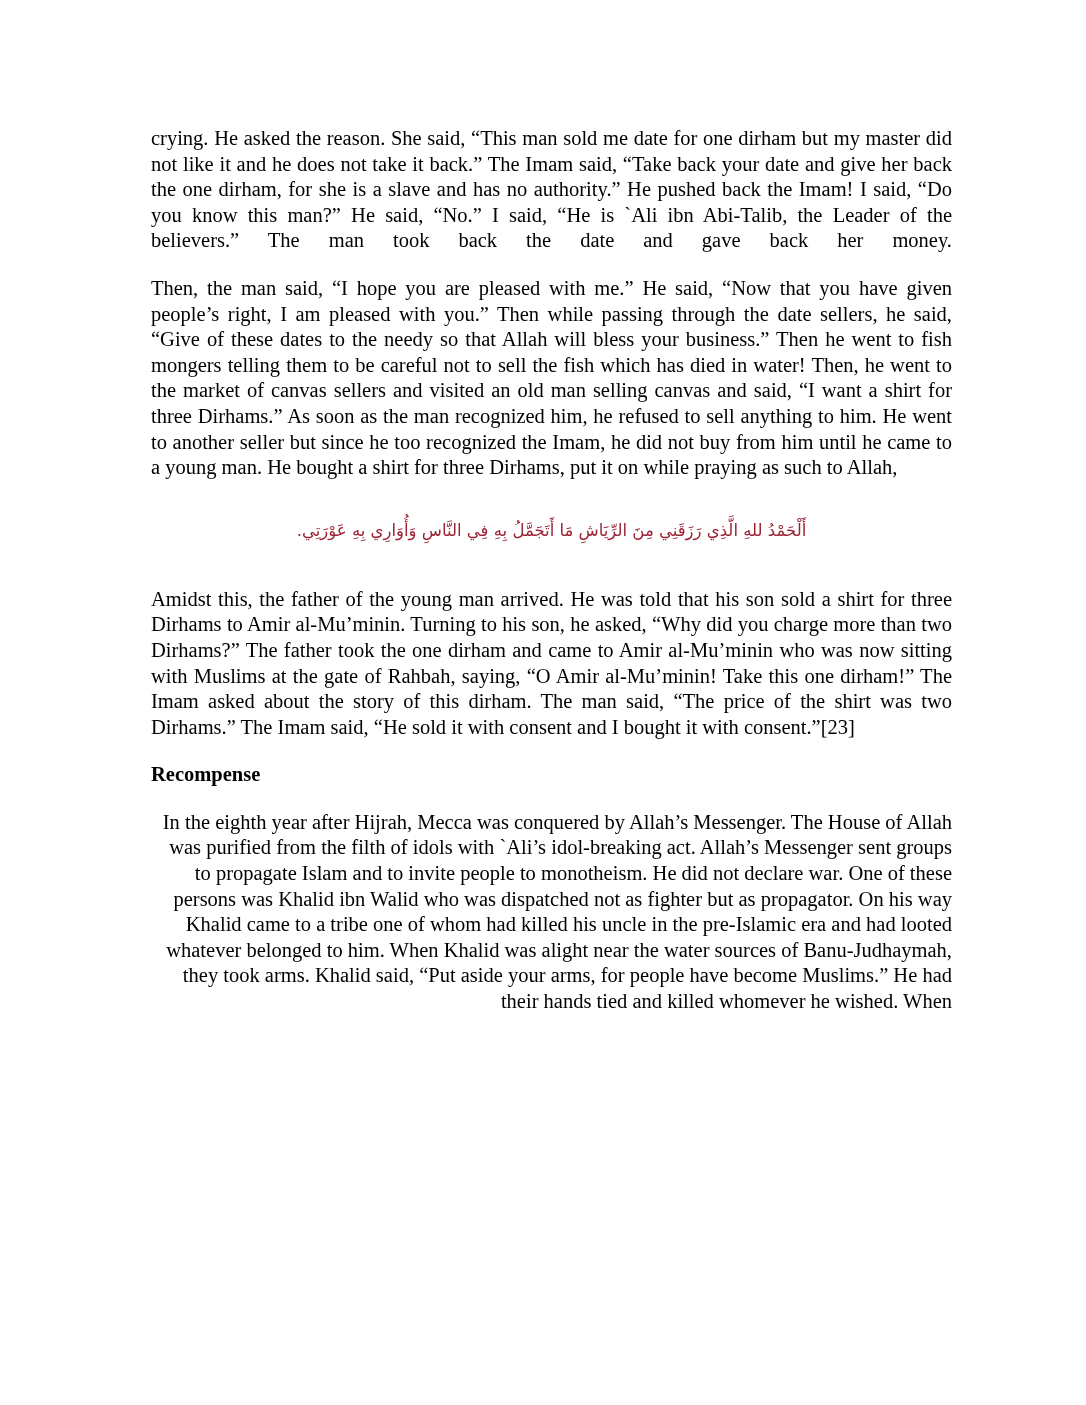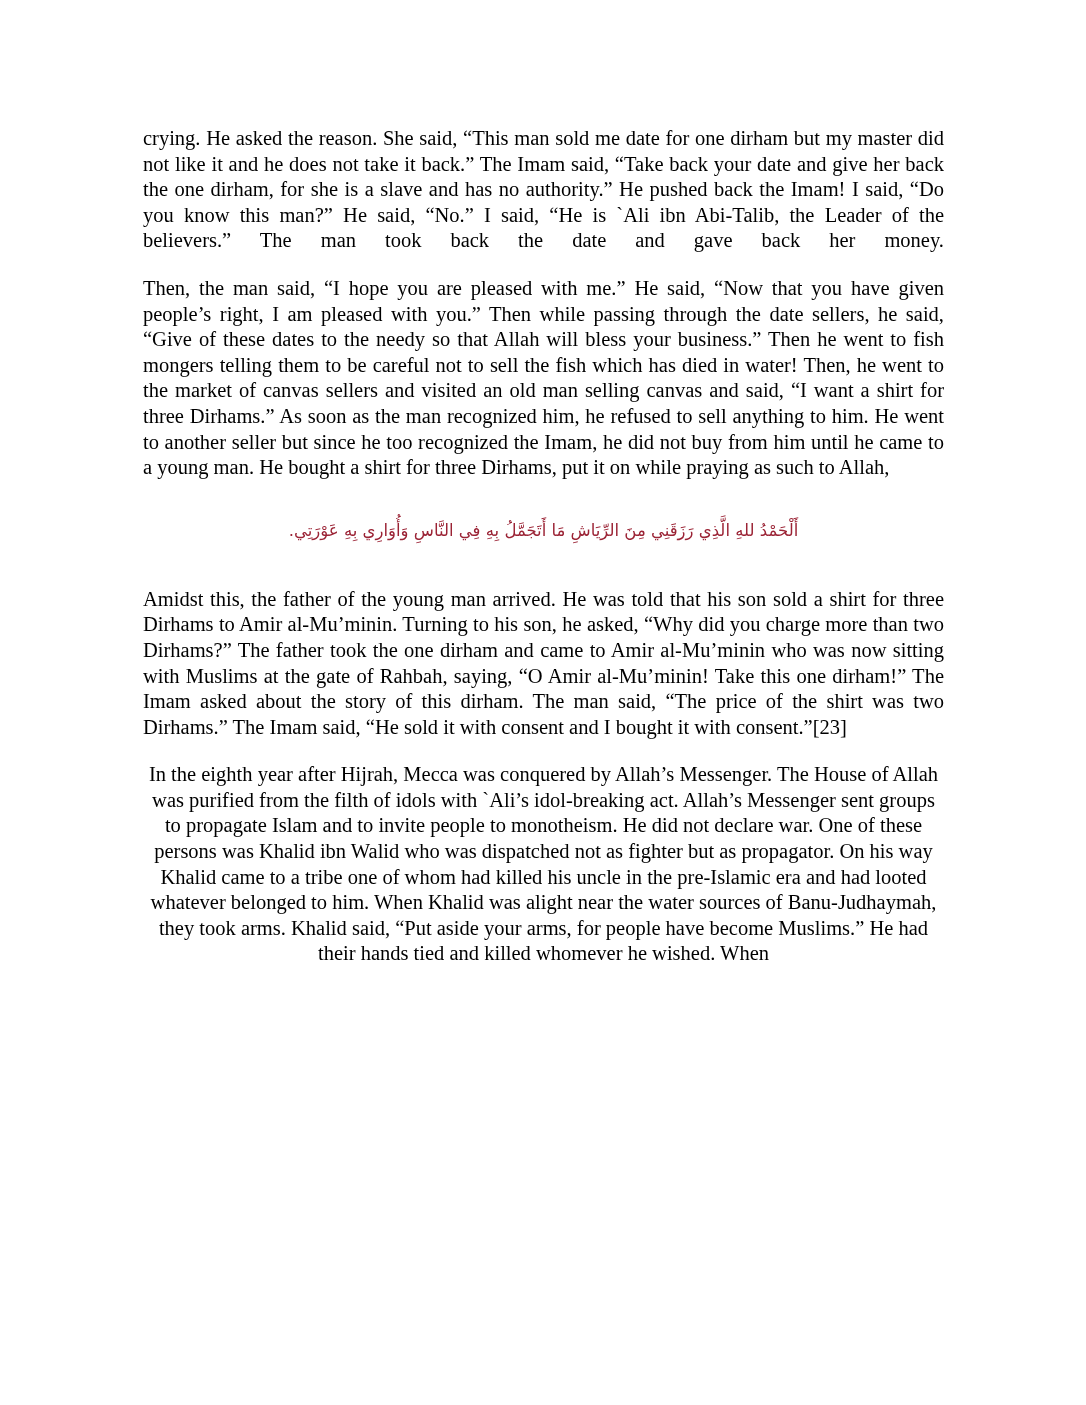--- a/index.html
+++ b/index.html
@@ -10,41 +10,41 @@
   .page {
     position: relative;
     width: 1086px;
     height: 1405px;
     background: #ffffff;
     overflow: hidden;
     box-sizing: border-box;
   }
   .content {
     position: absolute;
-    left: 143px;
+    left: 151px;
     top: 126px;
     width: 801px;
   }
   .para {
     font-family: "Liberation Serif", "DejaVu Serif", serif;
     font-size: 20.5px;
     line-height: 25.6px;
     color: #000000;
     text-align: justify;
     text-justify: inter-word;
     margin: 0 0 22px 0;
     -webkit-hyphens: none;
     hyphens: none;
   }
   
   .para.justify-last-line {
     text-align-last: justify;
   }
   .para.ragged {
-    text-align: center;
+    text-align: right;
   }
   .arabic-line {
     font-family: "DejaVu Sans", sans-serif;
     direction: rtl;
     unicode-bidi: bidi-override;
     text-align: center;
     color: #9b2335;
     font-size: 16.5px;
     line-height: 28px;
     margin: 0;
@@ -75,17 +75,18 @@
     <p class="para">Then, the man said, “I hope you are pleased with me.” He said, “Now that you have given people’s right, I am pleased with you.” Then while passing through the date sellers, he said, “Give of these dates to the needy so that Allah will bless your business.” Then he went to fish mongers telling them to be careful not to sell the fish which has died in water! Then, he went to the market of canvas sellers and visited an old man selling canvas and said, “I want a shirt for three Dirhams.” As soon as the man recognized him, he refused to sell anything to him. He went to another seller but since he too recognized the Imam, he did not buy from him until he came to a young man. He bought a shirt for three Dirhams, put it on while praying as such to Allah,</p>
 
     <div class="arabic-block">
       <p class="arabic-line">أَلْحَمْدُ للهِ الَّذِي رَزَقَنِي مِنَ الرِّيَاشِ مَا أَتَجَمَّلُ بِهِ فِي النَّاسِ وَأُوَارِي بِهِ عَوْرَتِي.</p>
     </div>
 
 
 
     <p class="para">Amidst this, the father of the young man arrived. He was told that his son sold a shirt for three Dirhams to Amir al-Mu’minin. Turning to his son, he asked, “Why did you charge more than two Dirhams?” The father took the one dirham and came to Amir al-Mu’minin who was now sitting with Muslims at the gate of Rahbah, saying, “O Amir al-Mu’minin! Take this one dirham!” The Imam asked about the story of this dirham. The man said, “The price of the shirt was two Dirhams.” The Imam said, “He sold it with consent and I bought it with consent.”[23]</p>
 
+    <h2 class="heading">Recompense</h2>
 
     <p class="para ragged">In the eighth year after Hijrah, Mecca was conquered by Allah’s Messenger. The House of Allah was purified from the filth of idols with `Ali’s idol-breaking act. Allah’s Messenger sent groups to propagate Islam and to invite people to monotheism. He did not declare war. One of these persons was Khalid ibn Walid who was dispatched not as fighter but as propagator. On his way Khalid came to a tribe one of whom had killed his uncle in the pre-Islamic era and had looted whatever belonged to him. When Khalid was alight near the water sources of Banu-Judhaymah, they took arms. Khalid said, “Put aside your arms, for people have become Muslims.” He had their hands tied and killed whomever he wished. When</p>
 
   </div>
 </div>
 
 </body></html>

